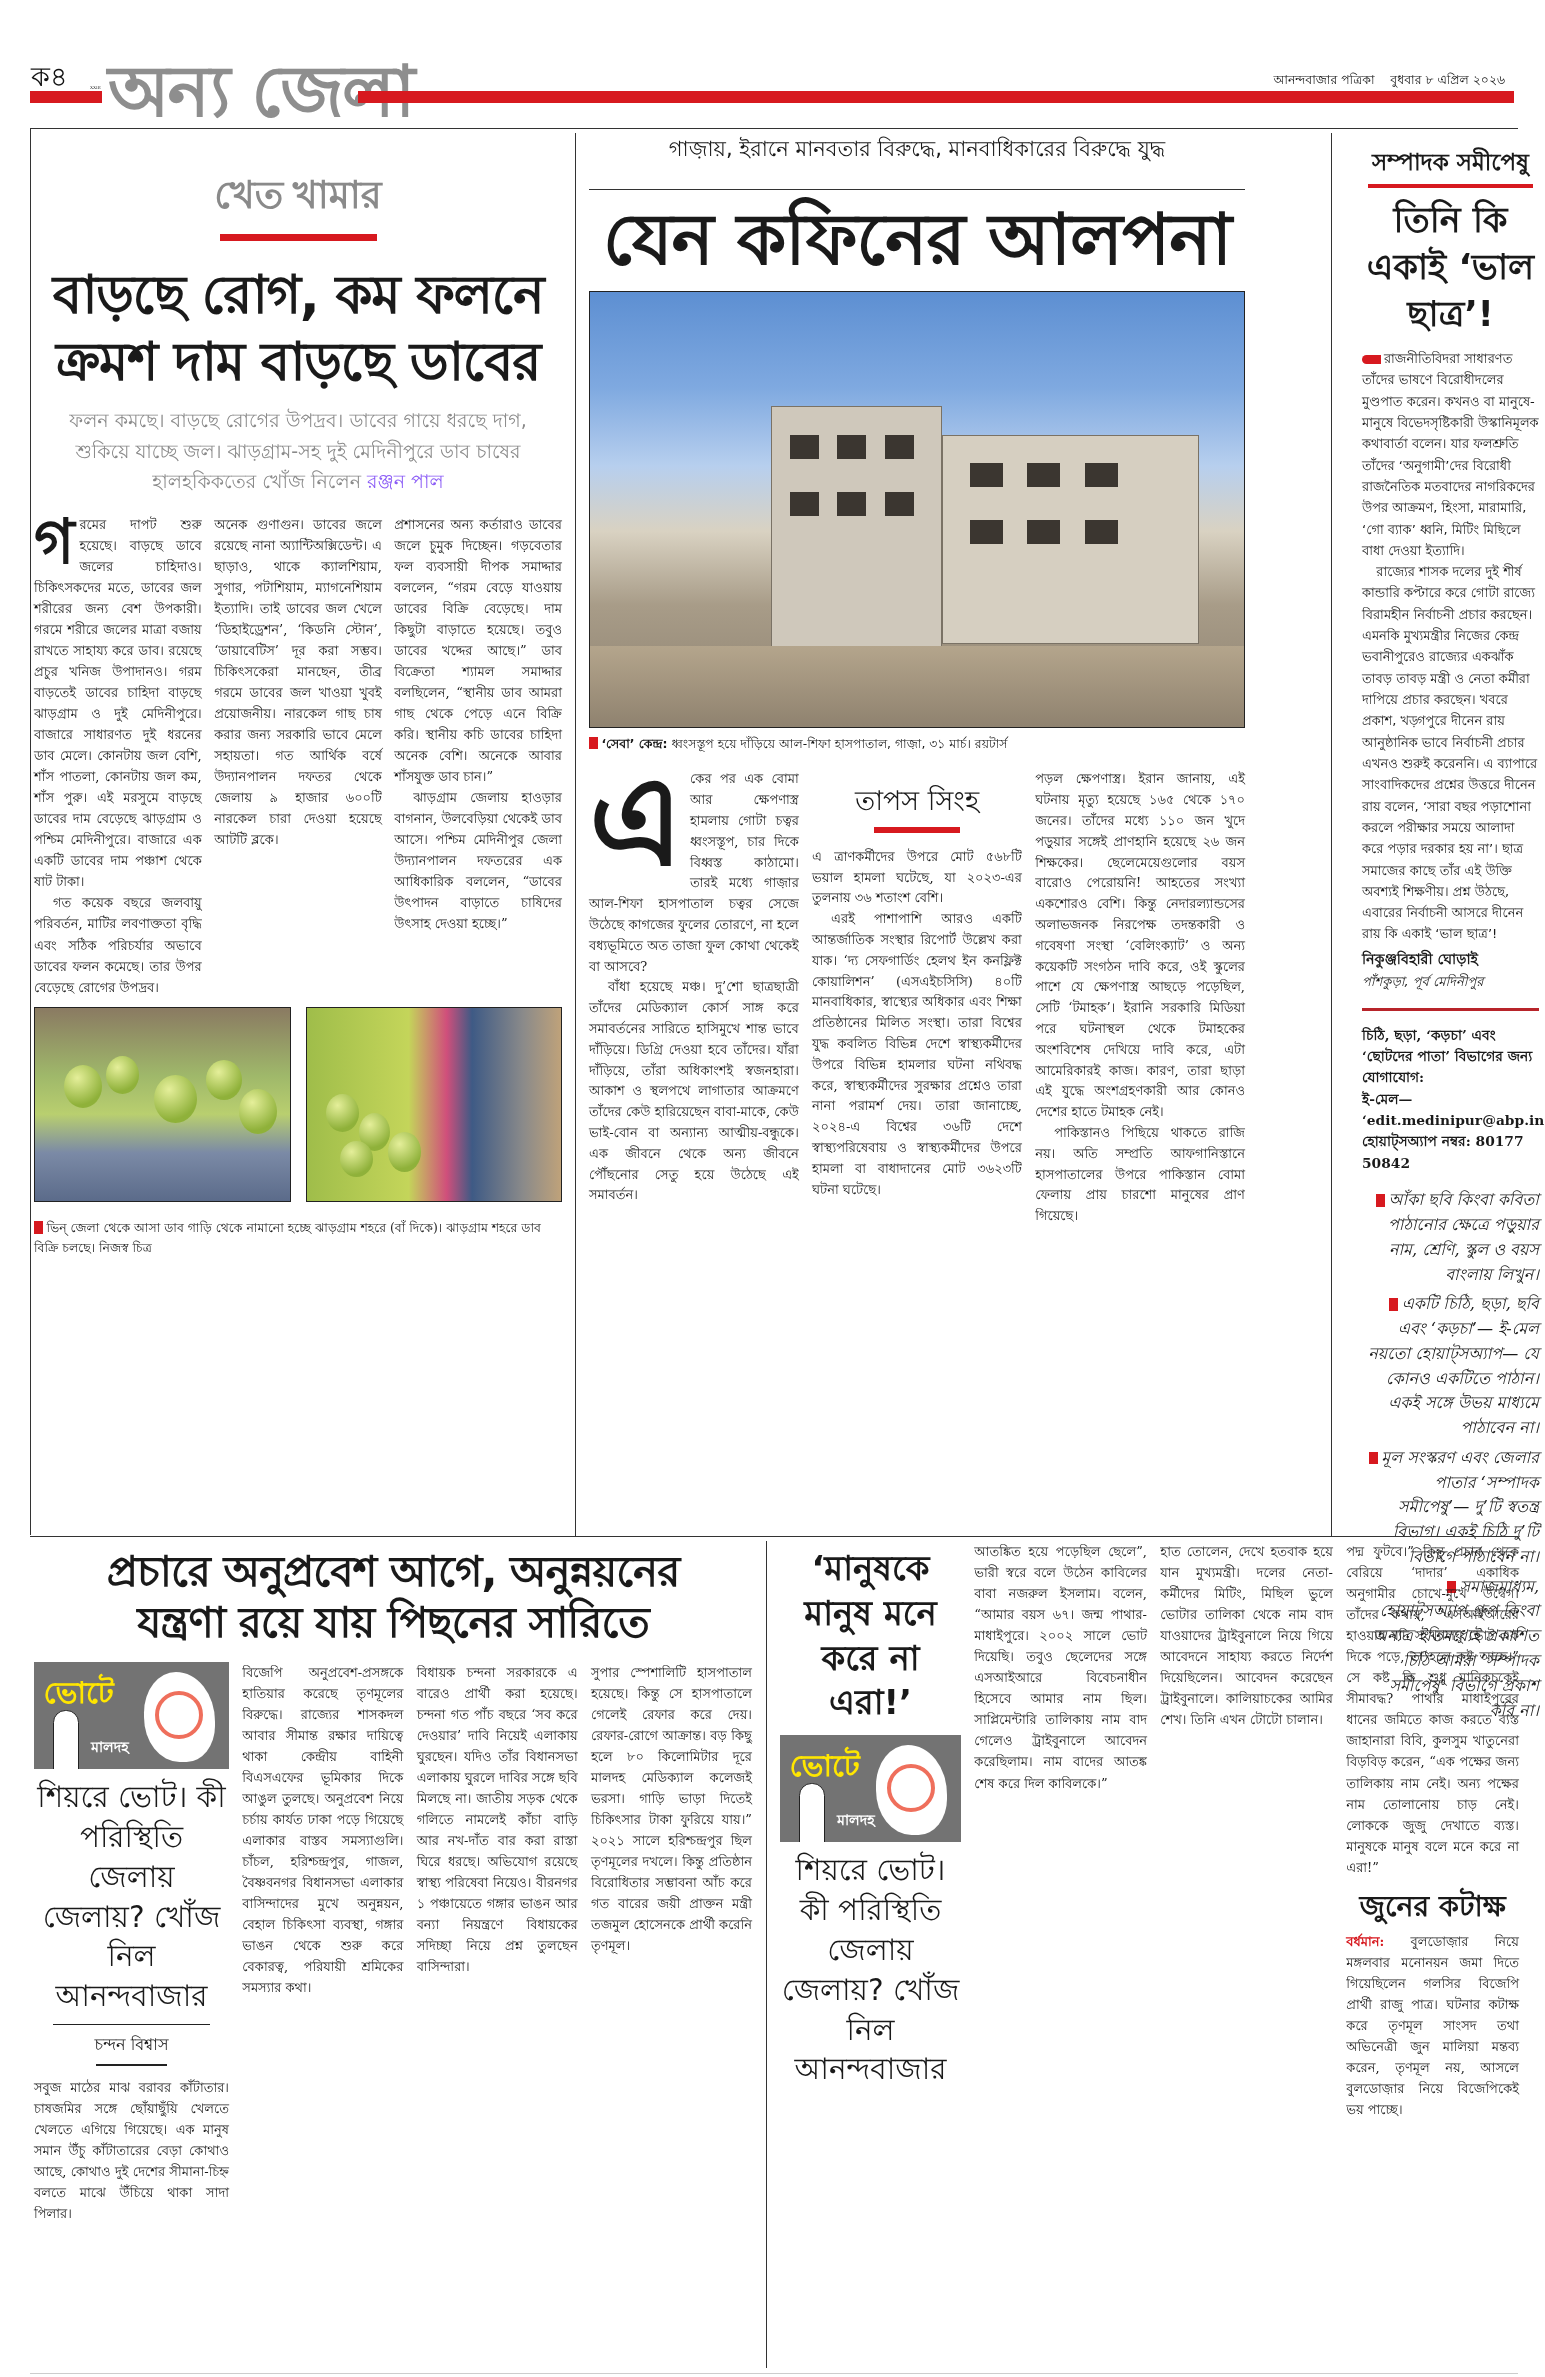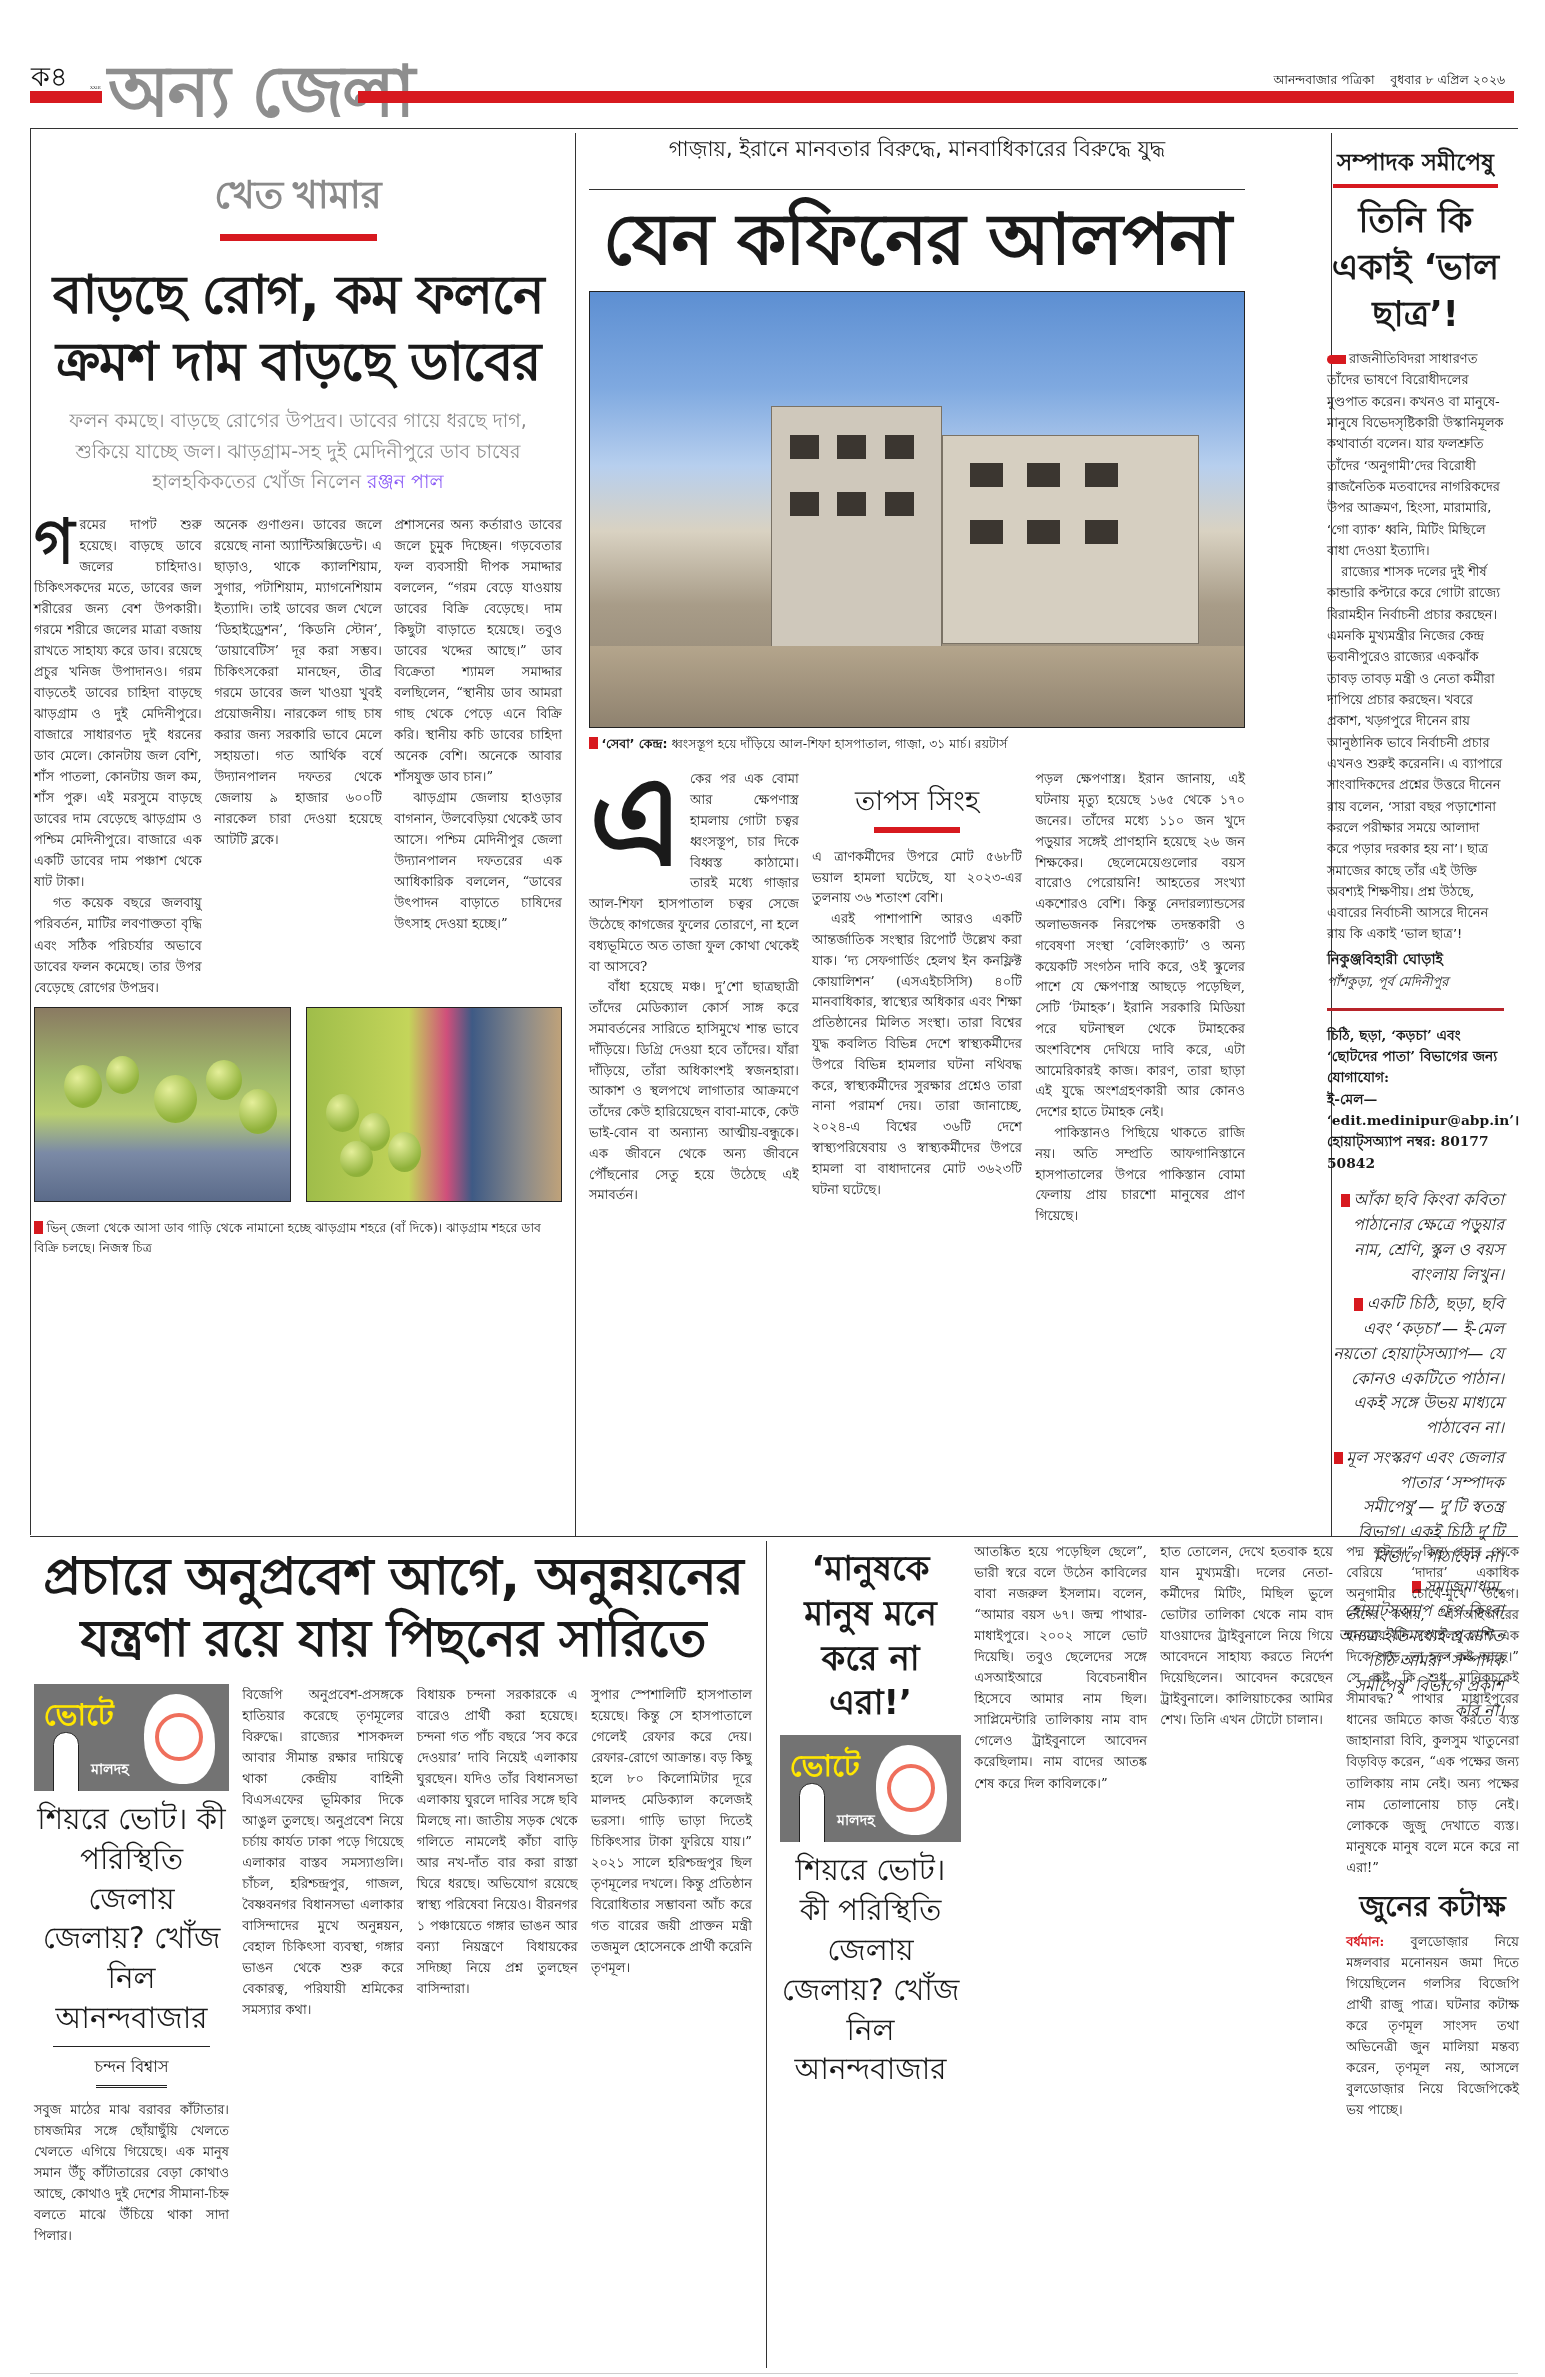--- a/index.html
+++ b/index.html
@@ -51,37 +51,37 @@
   .photo-cap b { font-weight: bold; }
   .gaza-body { display: flex; gap: 13.3px; margin-top: 14.3px; }
   .gaza-col { flex: 1; font-size: 13px; line-height: 1.6; text-align: justify; }
   .gaza-col p { text-indent: 19px; }
   .gaza-col p.noind { text-indent: 0; }
   .byline { text-align: center; font-size: 27px; margin-top: 9.5px; font-family: "DejaVu Sans", sans-serif; }
   .byline-bar { width: 86px; height: 5.7px; background: #d7191f; margin: 4.8px auto 14.3px; }
   .dropcap-e { float: left; font-size: 124px; line-height: 0.85; margin-right: 6.7px; font-weight: bold; font-family: "DejaVu Sans", sans-serif; }
 
   
-  .letters { position: absolute; left: 1327px; top: 133px; width: 177px; height: 1403px; }
+  .letters { position: absolute; left: 1362px; top: 133px; width: 177px; height: 1403px; }
   .letters-kicker { text-align: center; font-size: 23px; font-weight: bold; margin-top: 10.5px; font-family: "DejaVu Sans", sans-serif; }
   .letters-bar { height: 3.8px; background: #d7191f; margin: 1.9px 5.7px 0; }
   .letters-head { font-size: 35px; line-height: 1.35; margin-top: 8.6px; text-align: center; font-family: "DejaVu Sans", sans-serif; }
   .letters-body { font-size: 13px; line-height: 1.64; margin-top: 9.5px; font-family: "DejaVu Sans", sans-serif; }
   .pen { display: inline-block; width: 19px; height: 9.5px; background: #d7191f; border-radius: 4.8px 0 0 4.8px; margin-right: 2.9px; vertical-align: middle; }
   .sig { font-weight: bold; font-size: 14.3px; margin-top: 2.9px; }
   .sig-place { font-style: italic; font-size: 13px; }
   .red-rule { height: 2.9px; background: #b8242a; margin: 16px 0 13.3px; }
   .contact { font-size: 13.8px; font-weight: bold; line-height: 1.55; }
   .rules-list { font-size: 16px; font-style: italic; line-height: 1.55; margin-top: 14px; text-align: right; }
   .rules-list p { margin-bottom: 4.8px; }
 
   
   .bottom-rule { position: absolute; left: 30px; top: 1536px; width: 1488px; height: 1.4px; background: #333; }
   .bot-left { position: absolute; left: 34px; top: 1541px; width: 718px; height: 827px; }
-  .bot-head { font-size: 51px; font-weight: bold; line-height: 1.22; text-align: center; font-family: "DejaVu Sans", sans-serif; letter-spacing: -1px; margin-top: 4.8px; }
+  .bot-head { font-size: 42px; font-weight: bold; line-height: 1.22; text-align: center; font-family: "DejaVu Sans", sans-serif; letter-spacing: -1px; margin-top: 4.8px; }
   .bot-grid { display: flex; gap: 13.3px; margin-top: 13.3px; }
   .side-card { width: 195px; flex: none; }
   .vote-logo { width: 195px; height: 107px; background: #737373; position: relative; overflow: hidden; }
   .vote-word { position: absolute; left: 9.5px; top: 8.6px; font-size: 29.5px; color: #ffe600; font-weight: bold; font-family: "DejaVu Sans", sans-serif; }
   .vote-place { position: absolute; left: 57px; top: 74px; font-size: 14.3px; color: #fff; font-weight: bold; font-family: "DejaVu Sans", sans-serif; }
   .finger { position: absolute; left: 19px; top: 48px; width: 26px; height: 67px; background: #fff; border-radius: 12.4px 12.4px 0 0; border: 1.4px solid #222; }
   .mapshape { position: absolute; right: 14.3px; top: 10.5px; width: 71px; height: 90px; background: #fff; border-radius: 45% 55% 40% 50%; }
   .mapx { position: absolute; right: 26px; top: 29.5px; width: 48px; height: 48px; border: 4.8px solid #ef6f5c; border-radius: 50%; }
   .card-head { font-size: 29.5px; text-align: center; line-height: 1.35; margin-top: 9.5px; font-family: "DejaVu Sans", sans-serif; }
   .card-rule { height: 1.4px; background: #222; margin: 6.7px 19px; }

